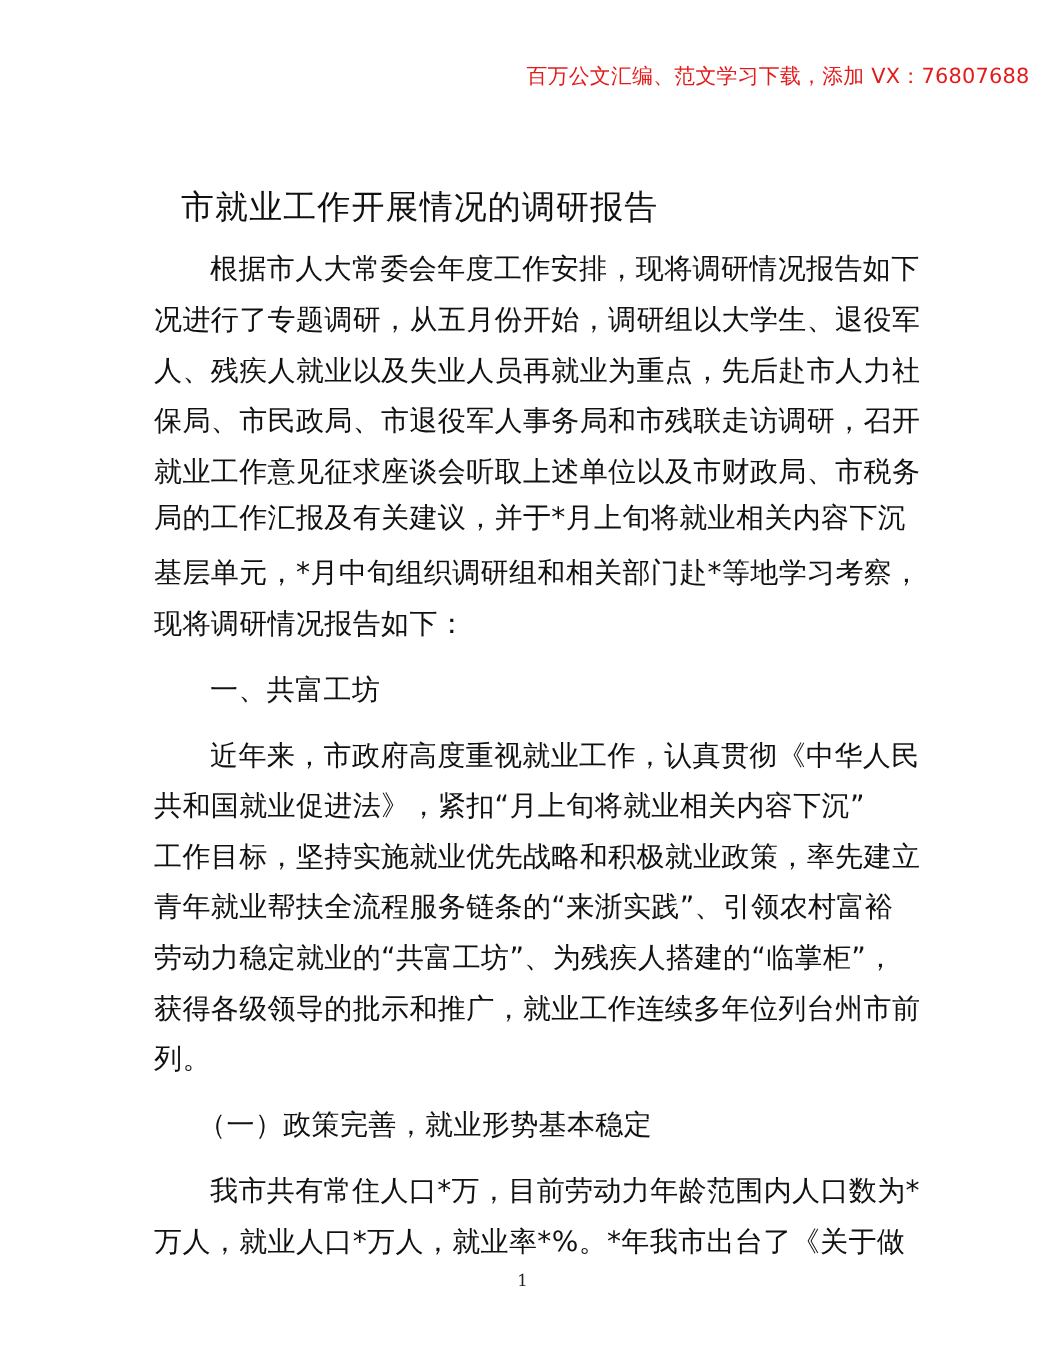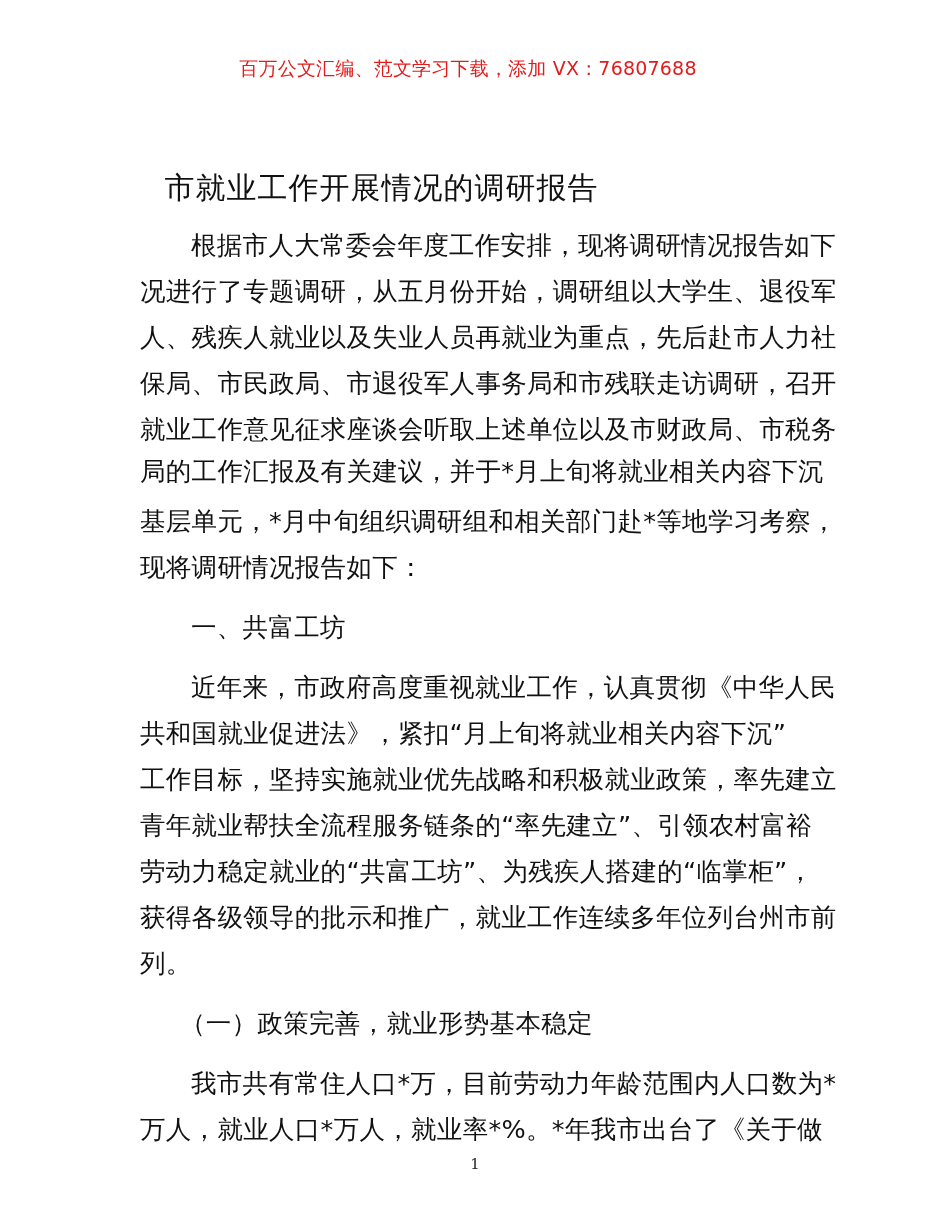--- a/index.html
+++ b/index.html
@@ -1,18 +1,18 @@
 <!DOCTYPE html>
 <html><head>
 <meta charset="utf-8">
 <style>
   html, body { margin:0; padding:0; background:#ffffff; }
   body { width:950px; height:1230px; position:relative; overflow:hidden;
          font-family: "DejaVu Sans", "Liberation Sans", sans-serif; color:#111; }
-  .header { position:absolute; left:0; top:56px; width:936px; text-align:center;
+  .header { position:absolute; left:0; top:56px; width:936px; text-align:right;
             font-size:19px; color:#e31b1b; letter-spacing:0.2px; }
   .title { position:absolute; left:0; top:168px; width:763px; text-align:center;
            font-size:30px; color:#111; letter-spacing:1px; }
   .body-text { position:absolute; left:140px; width:680px; }
   .line { position:absolute; left:0; white-space:nowrap; font-size:25.5px;
           line-height:30px; letter-spacing:0.3px; }
   .indent { left:51px; }
   .page-num { position:absolute; left:0; top:1155px; width:950px; text-align:center;
               font-family:"DejaVu Serif","Liberation Serif",serif; font-size:15px; color:#222; }
 </style>
@@ -29,21 +29,21 @@
   <div class="line" style="top:322px">人、残疾人就业以及失业人员再就业为重点，先后赴市人力社</div>
   <div class="line" style="top:368px">保局、市民政局、市退役军人事务局和市残联走访调研，召开</div>
   <div class="line" style="top:414px">就业工作意见征求座谈会听取上述单位以及市财政局、市税务</div>
   <div class="line" style="top:456px">局的工作汇报及有关建议，并于*月上旬将就业相关内容下沉</div>
   <div class="line" style="top:506px">基层单元，*月中旬组织调研组和相关部门赴*等地学习考察，</div>
   <div class="line" style="top:552px">现将调研情况报告如下：</div>
   <div class="line indent" style="top:612px">一、共富工坊</div>
   <div class="line indent" style="top:672px">近年来，市政府高度重视就业工作，认真贯彻《中华人民</div>
   <div class="line" style="top:718px">共和国就业促进法》，紧扣“月上旬将就业相关内容下沉”</div>
   <div class="line" style="top:764px">工作目标，坚持实施就业优先战略和积极就业政策，率先建立</div>
-  <div class="line" style="top:810px">青年就业帮扶全流程服务链条的“率先建立”、引领农村富裕</div>
+  <div class="line" style="top:810px">青年就业帮扶全流程服务链条的“来浙实践”、引领农村富裕</div>
   <div class="line" style="top:856px">劳动力稳定就业的“共富工坊”、为残疾人搭建的“临掌柜”，</div>
   <div class="line" style="top:902px">获得各级领导的批示和推广，就业工作连续多年位列台州市前</div>
   <div class="line" style="top:948px">列。</div>
   <div class="line" style="top:1008px;left:40px">（一）政策完善，就业形势基本稳定</div>
   <div class="line indent" style="top:1068px">我市共有常住人口*万，目前劳动力年龄范围内人口数为*</div>
   <div class="line" style="top:1114px">万人，就业人口*万人，就业率*%。*年我市出台了《关于做</div>
 </div>
 
 <div class="page-num">1</div>
 

